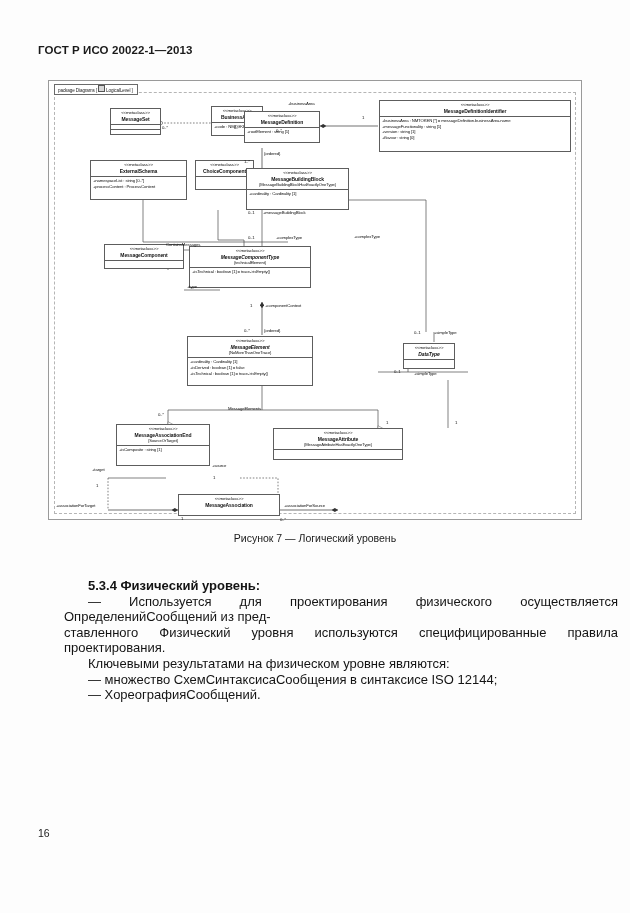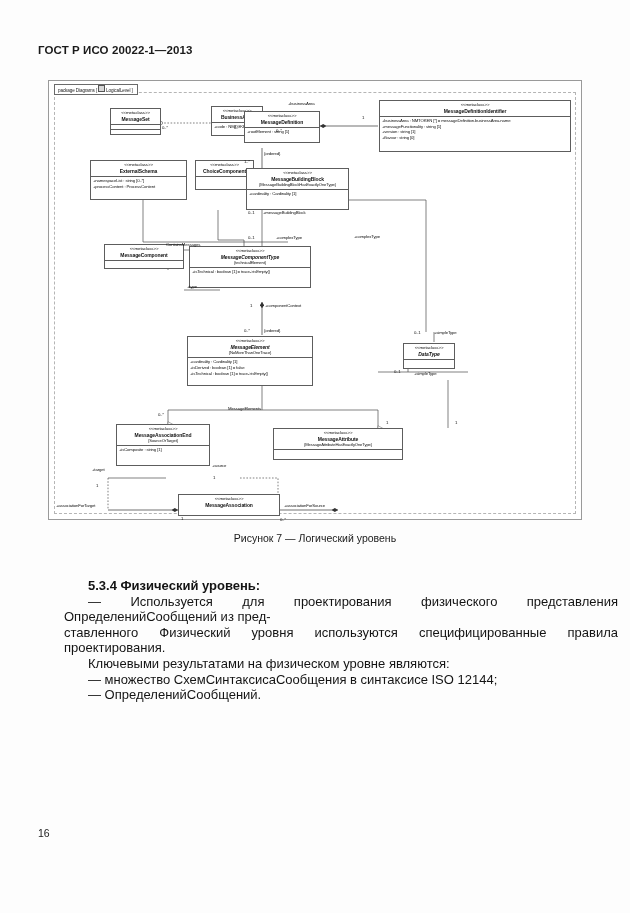--- a/index.html
+++ b/index.html
@@ -437,22 +437,22 @@
       <div class="lbl" style="left:338px;top:341px;">1</div>
       <div class="lbl" style="left:407px;top:341px;">1</div>
 
     </div>
 
     <div class="figure-caption">Рисунок 7 — Логический уровень</div>
   </div>
 
   <div class="body-text">
     <p class="head">5.3.4 Физический уровень:</p>
-    <p class="ind">— Используется для проектирования физического представления ОпределенийСообщений из пред-</p>
+    <p class="ind">— Используется для проектирования физического осуществляется ОпределенийСообщений из пред-</p>
     <p class="flat">ставленного Физический уровня используются специфицированные правила проектирования.</p>
     <p class="ind">Ключевыми результатами на физическом уровне являются:</p>
     <p class="ind">— множество СхемСинтаксисаСообщения в синтаксисе ISO 12144;</p>
-    <p class="ind">— ОпределенийСообщений.</p>
+    <p class="ind">— ХореографияСообщений.</p>
   </div>
 
   <div class="page-number">16</div>
 
 </div>
 
 </body></html>

